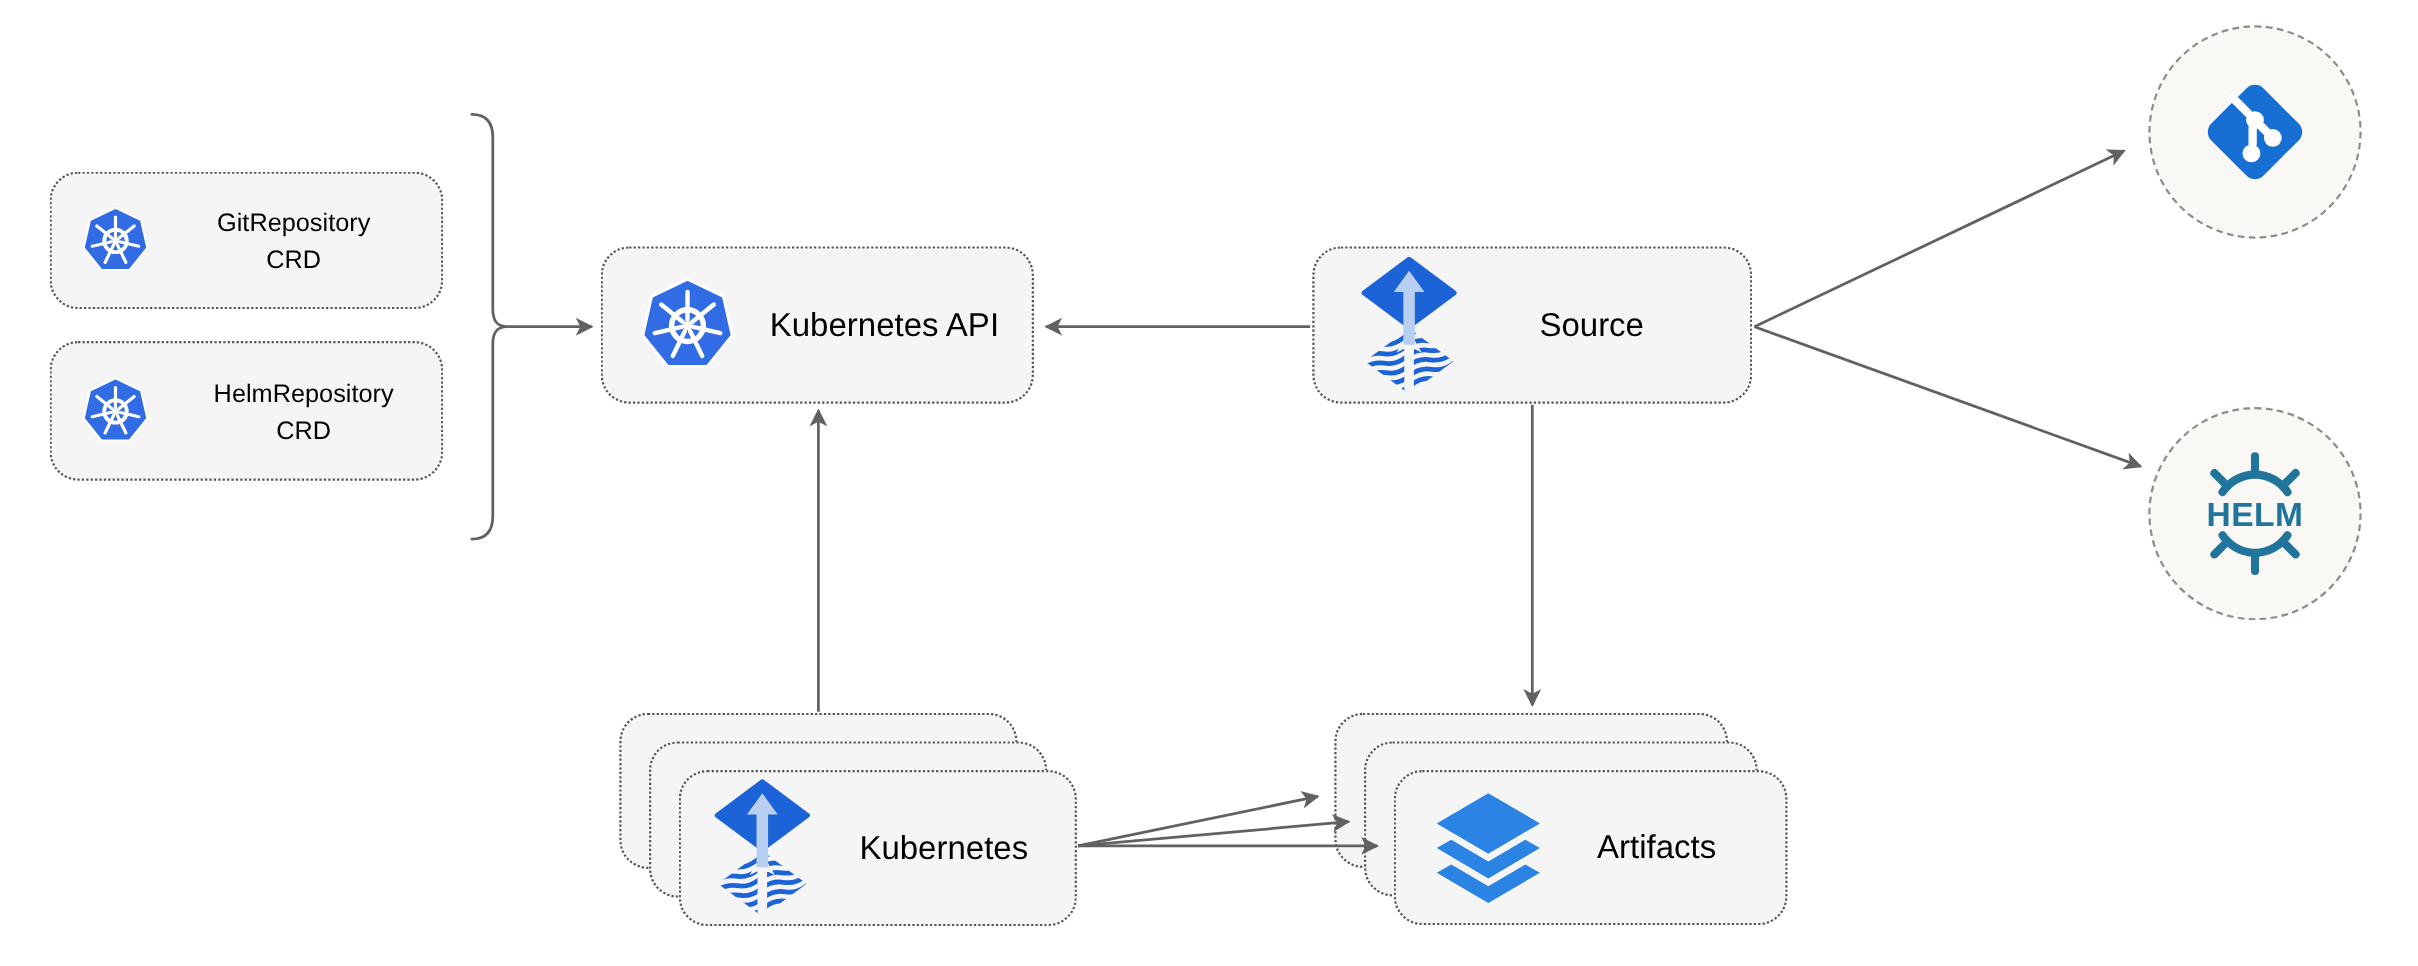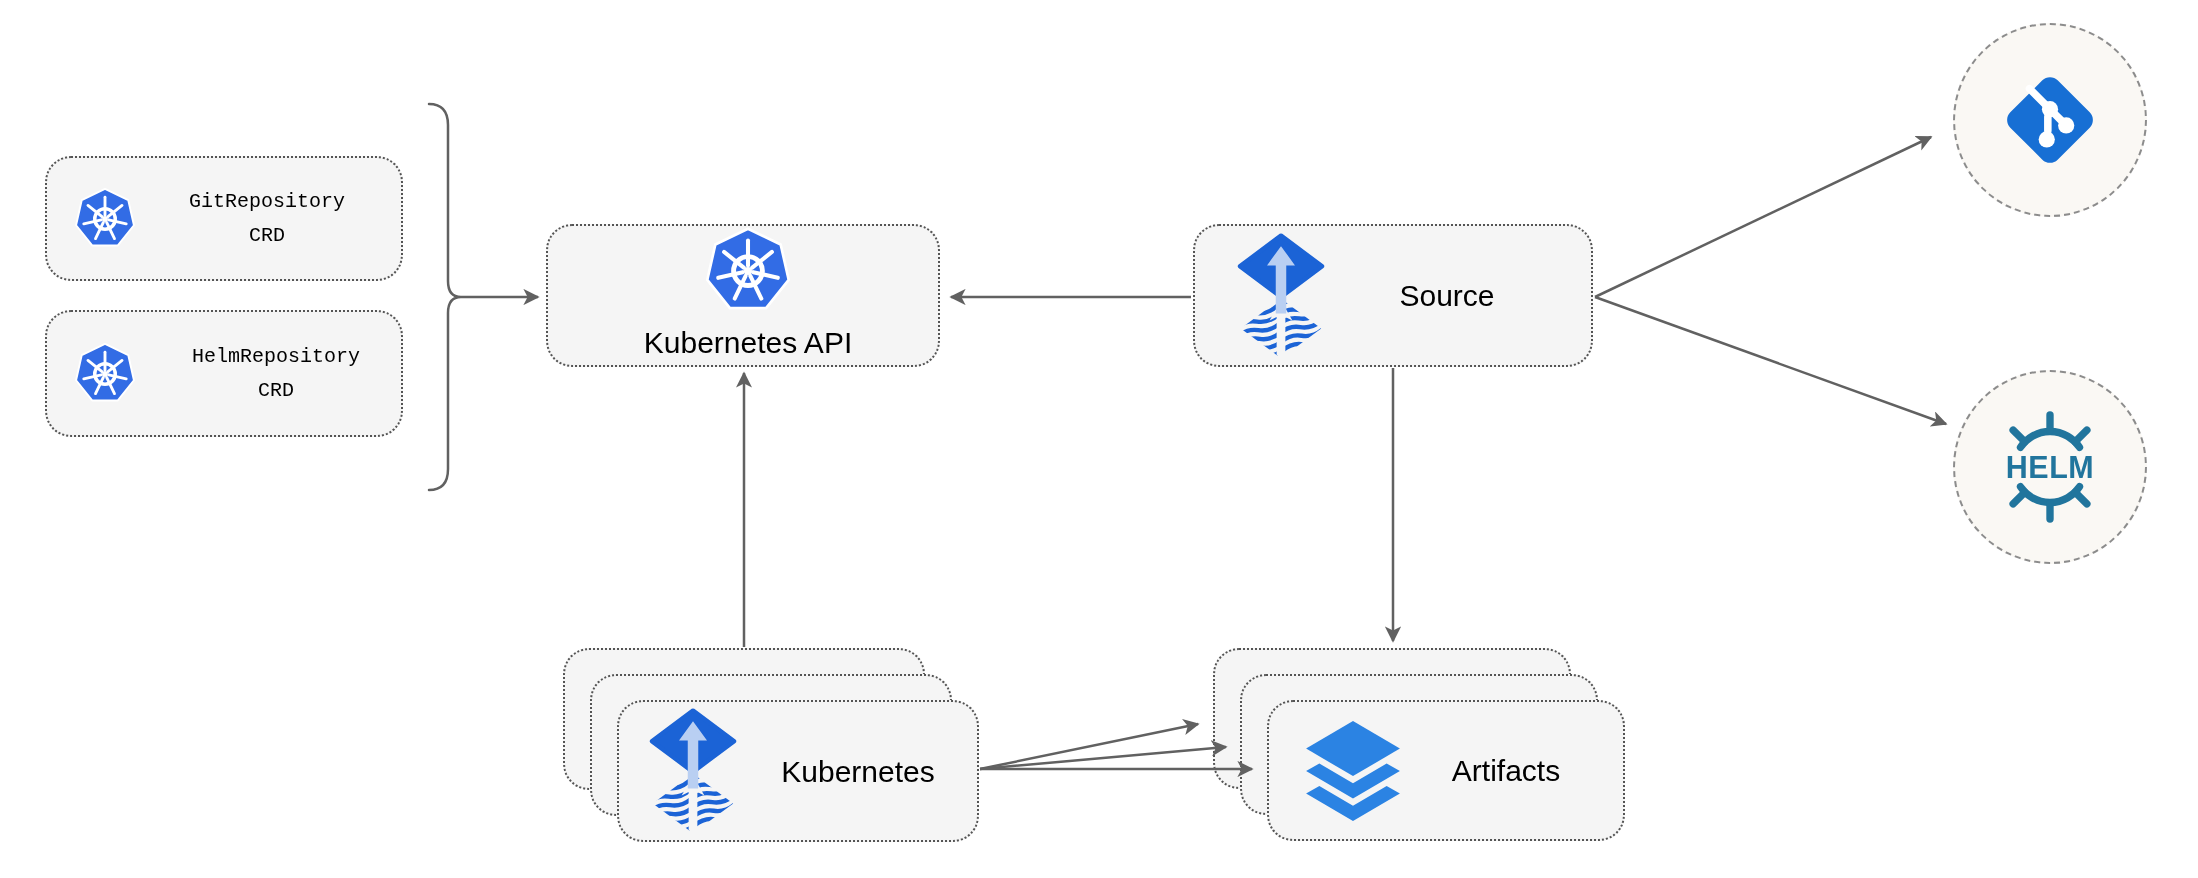--- a/index.html
+++ b/index.html
@@ -33,26 +33,26 @@
   .circle-node{
     position:absolute;
     background:var(--circle-fill);
     border:2.5px dashed var(--circle-border);
     border-radius:50%;
     box-sizing:border-box;
     display:flex;align-items:center;justify-content:center;
     z-index:2;
   }
   .label{flex:1;text-align:center;font-size:30px;line-height:37px;color:var(--text);}
-  .label.sm{font-size:20px;line-height:34px;font-family:Liberation Mono, monospace;}
+  .label.sm{font-size:23px;line-height:34px;}
   .icon{flex:0 0 auto;display:block;}
   
   #n-gitrepo   {left:45px;  top:156px; width:358px; height:125px; padding:0 18px 0 26px; gap:14px;}
   #n-helmrepo  {left:45px;  top:310px; width:358px; height:127px; padding:0 18px 0 26px; gap:32px;}
-  #n-k8s       {left:546px; top:224px; width:394px; height:143px; padding:0 22px 0 32px; gap:8px;flex-direction:column;}
+  #n-k8s       {left:546px; top:224px; width:394px; height:143px; padding:0 22px 0 32px; gap:22px;}
   #n-source    {left:1193px;top:224px; width:400px; height:143px; padding:0 22px 0 42px; }
   #n-consumers {left:617px; top:700px; width:362px; height:142px; padding:0 22px 0 30px; gap:24px;}
   #n-artifacts {left:1267px;top:700px; width:358px; height:141px; padding:0 22px 0 26px; }
   .ghost{z-index:0;}
   #g-cons-1{left:563px; top:648px; width:362px; height:142px;}
   #g-cons-2{left:590px; top:674px; width:362px; height:142px;}
   #g-art-1 {left:1213px;top:648px; width:358px; height:141px;}
   #g-art-2 {left:1240px;top:674px; width:358px; height:141px;}
   #n-consumers,#n-artifacts{z-index:2;}
   #c-git {left:1953px;top:23px; width:194px;height:194px;}

